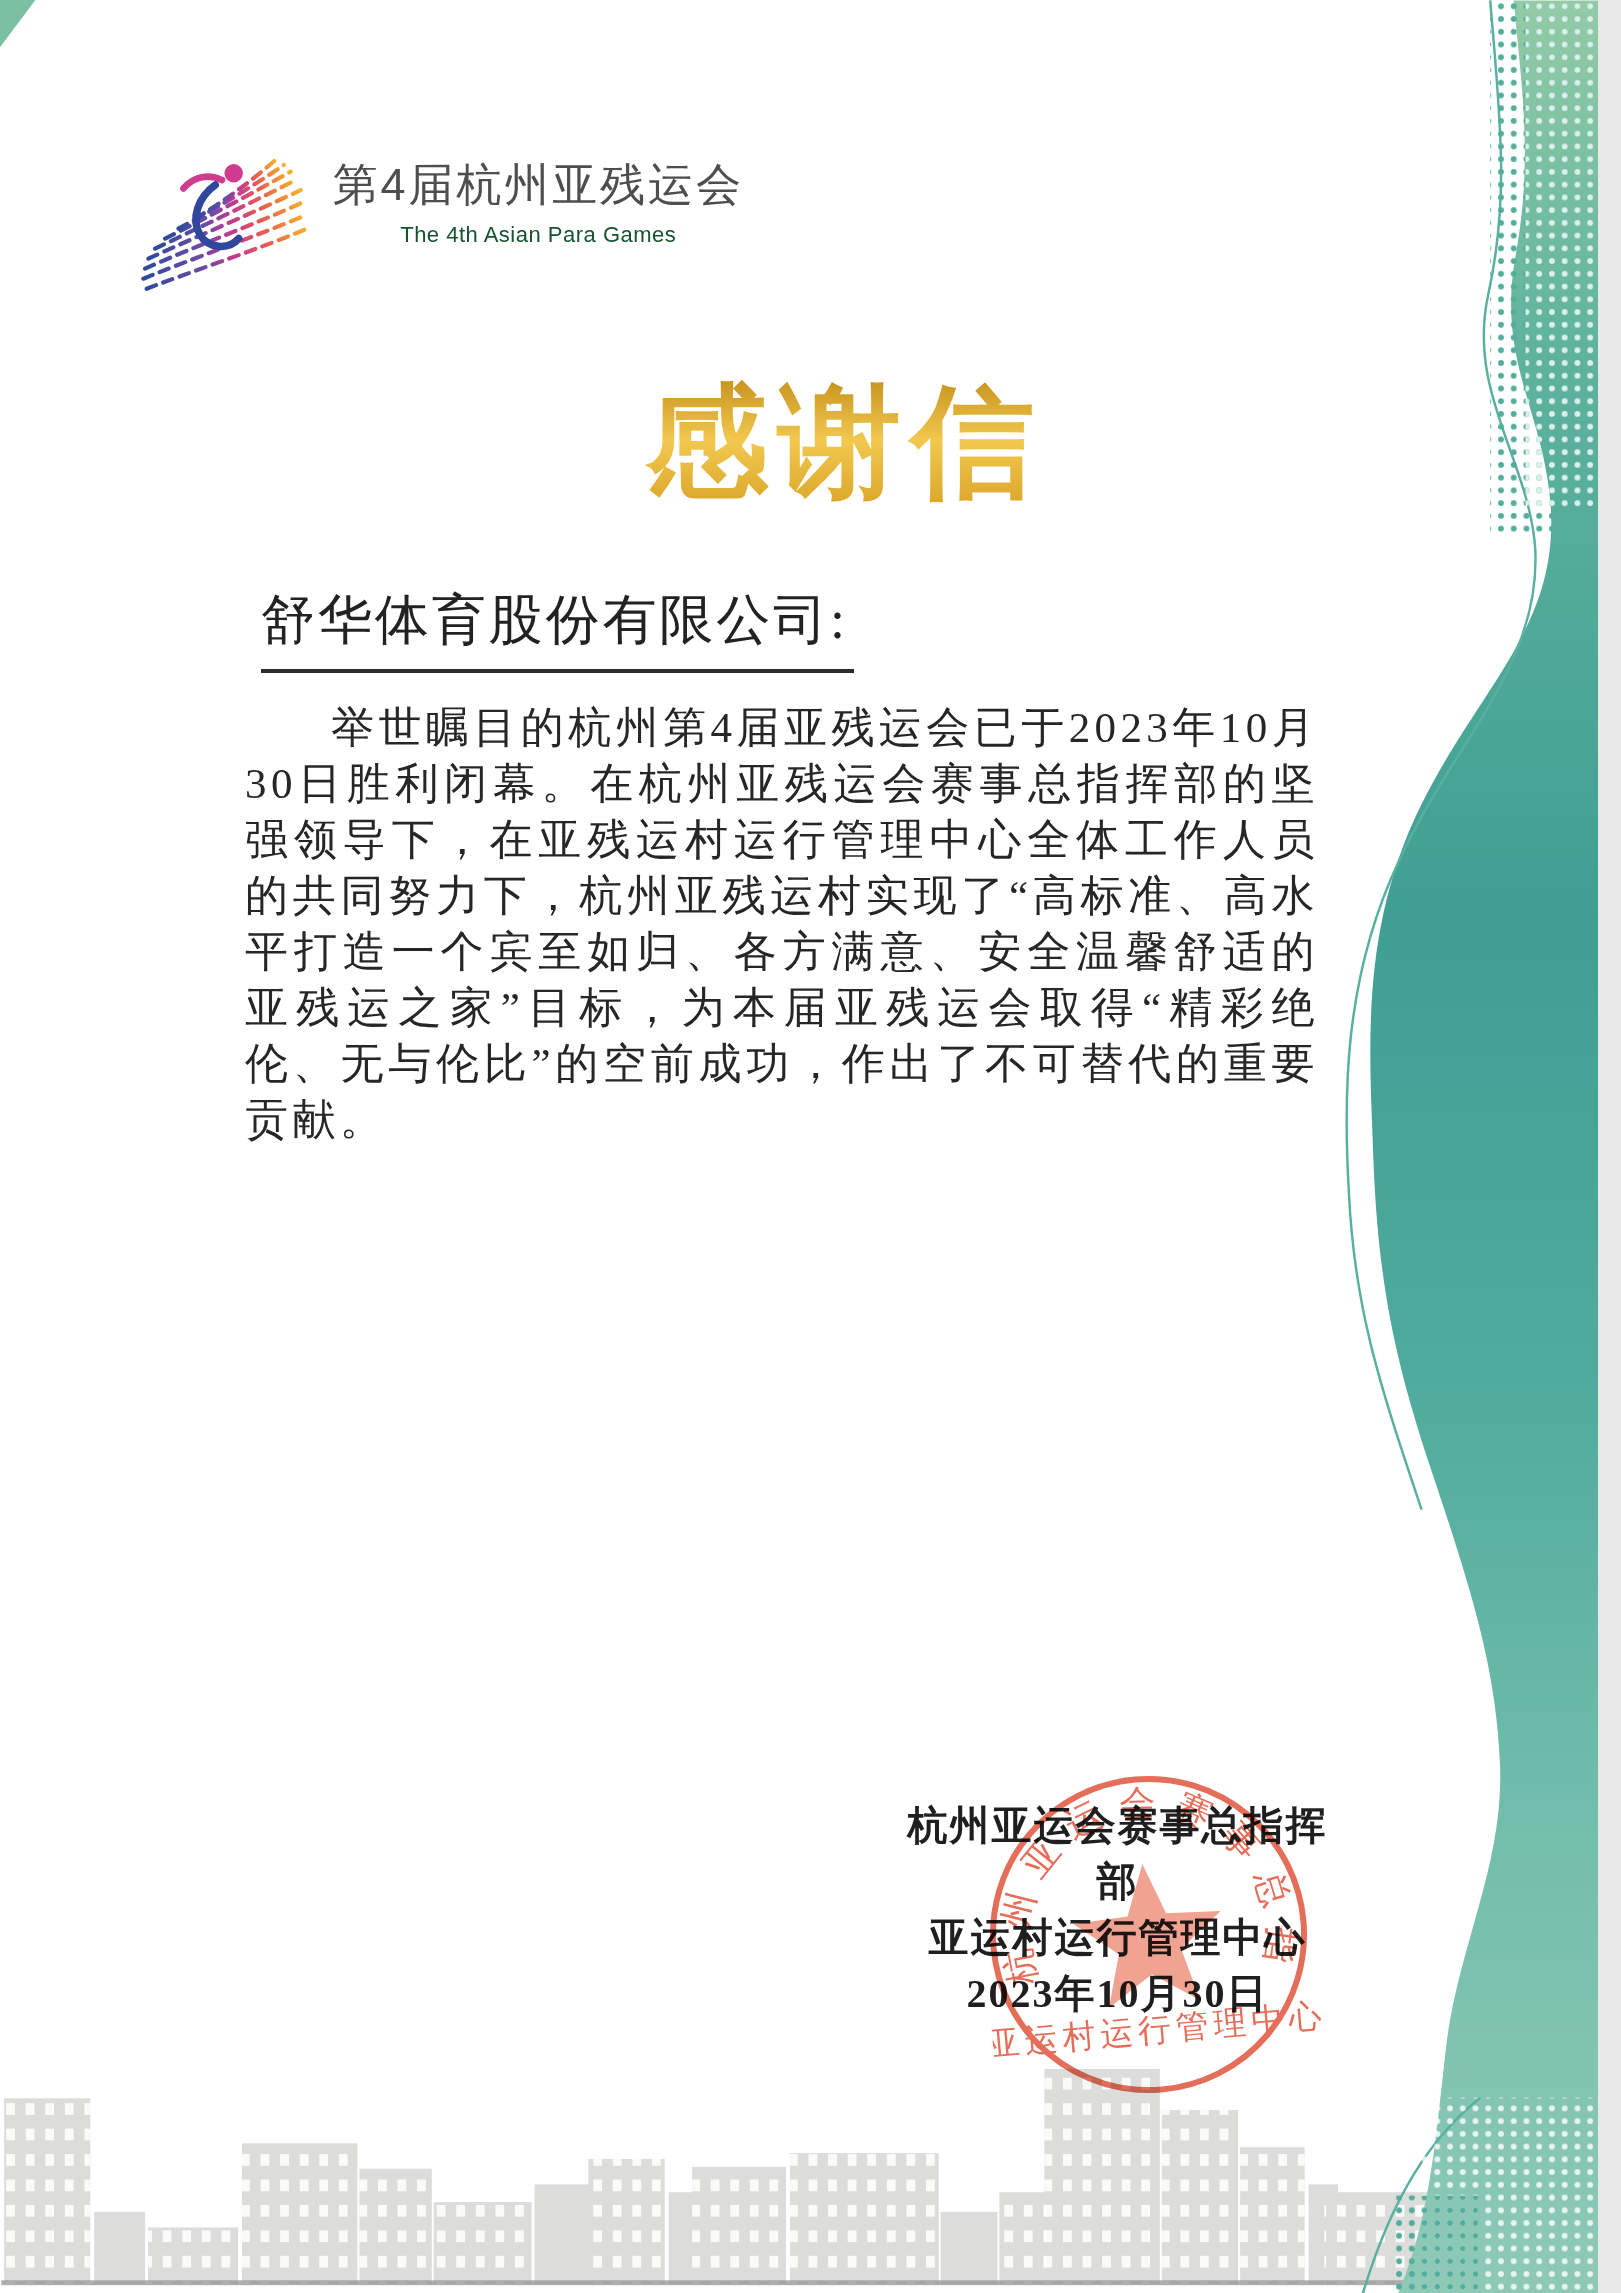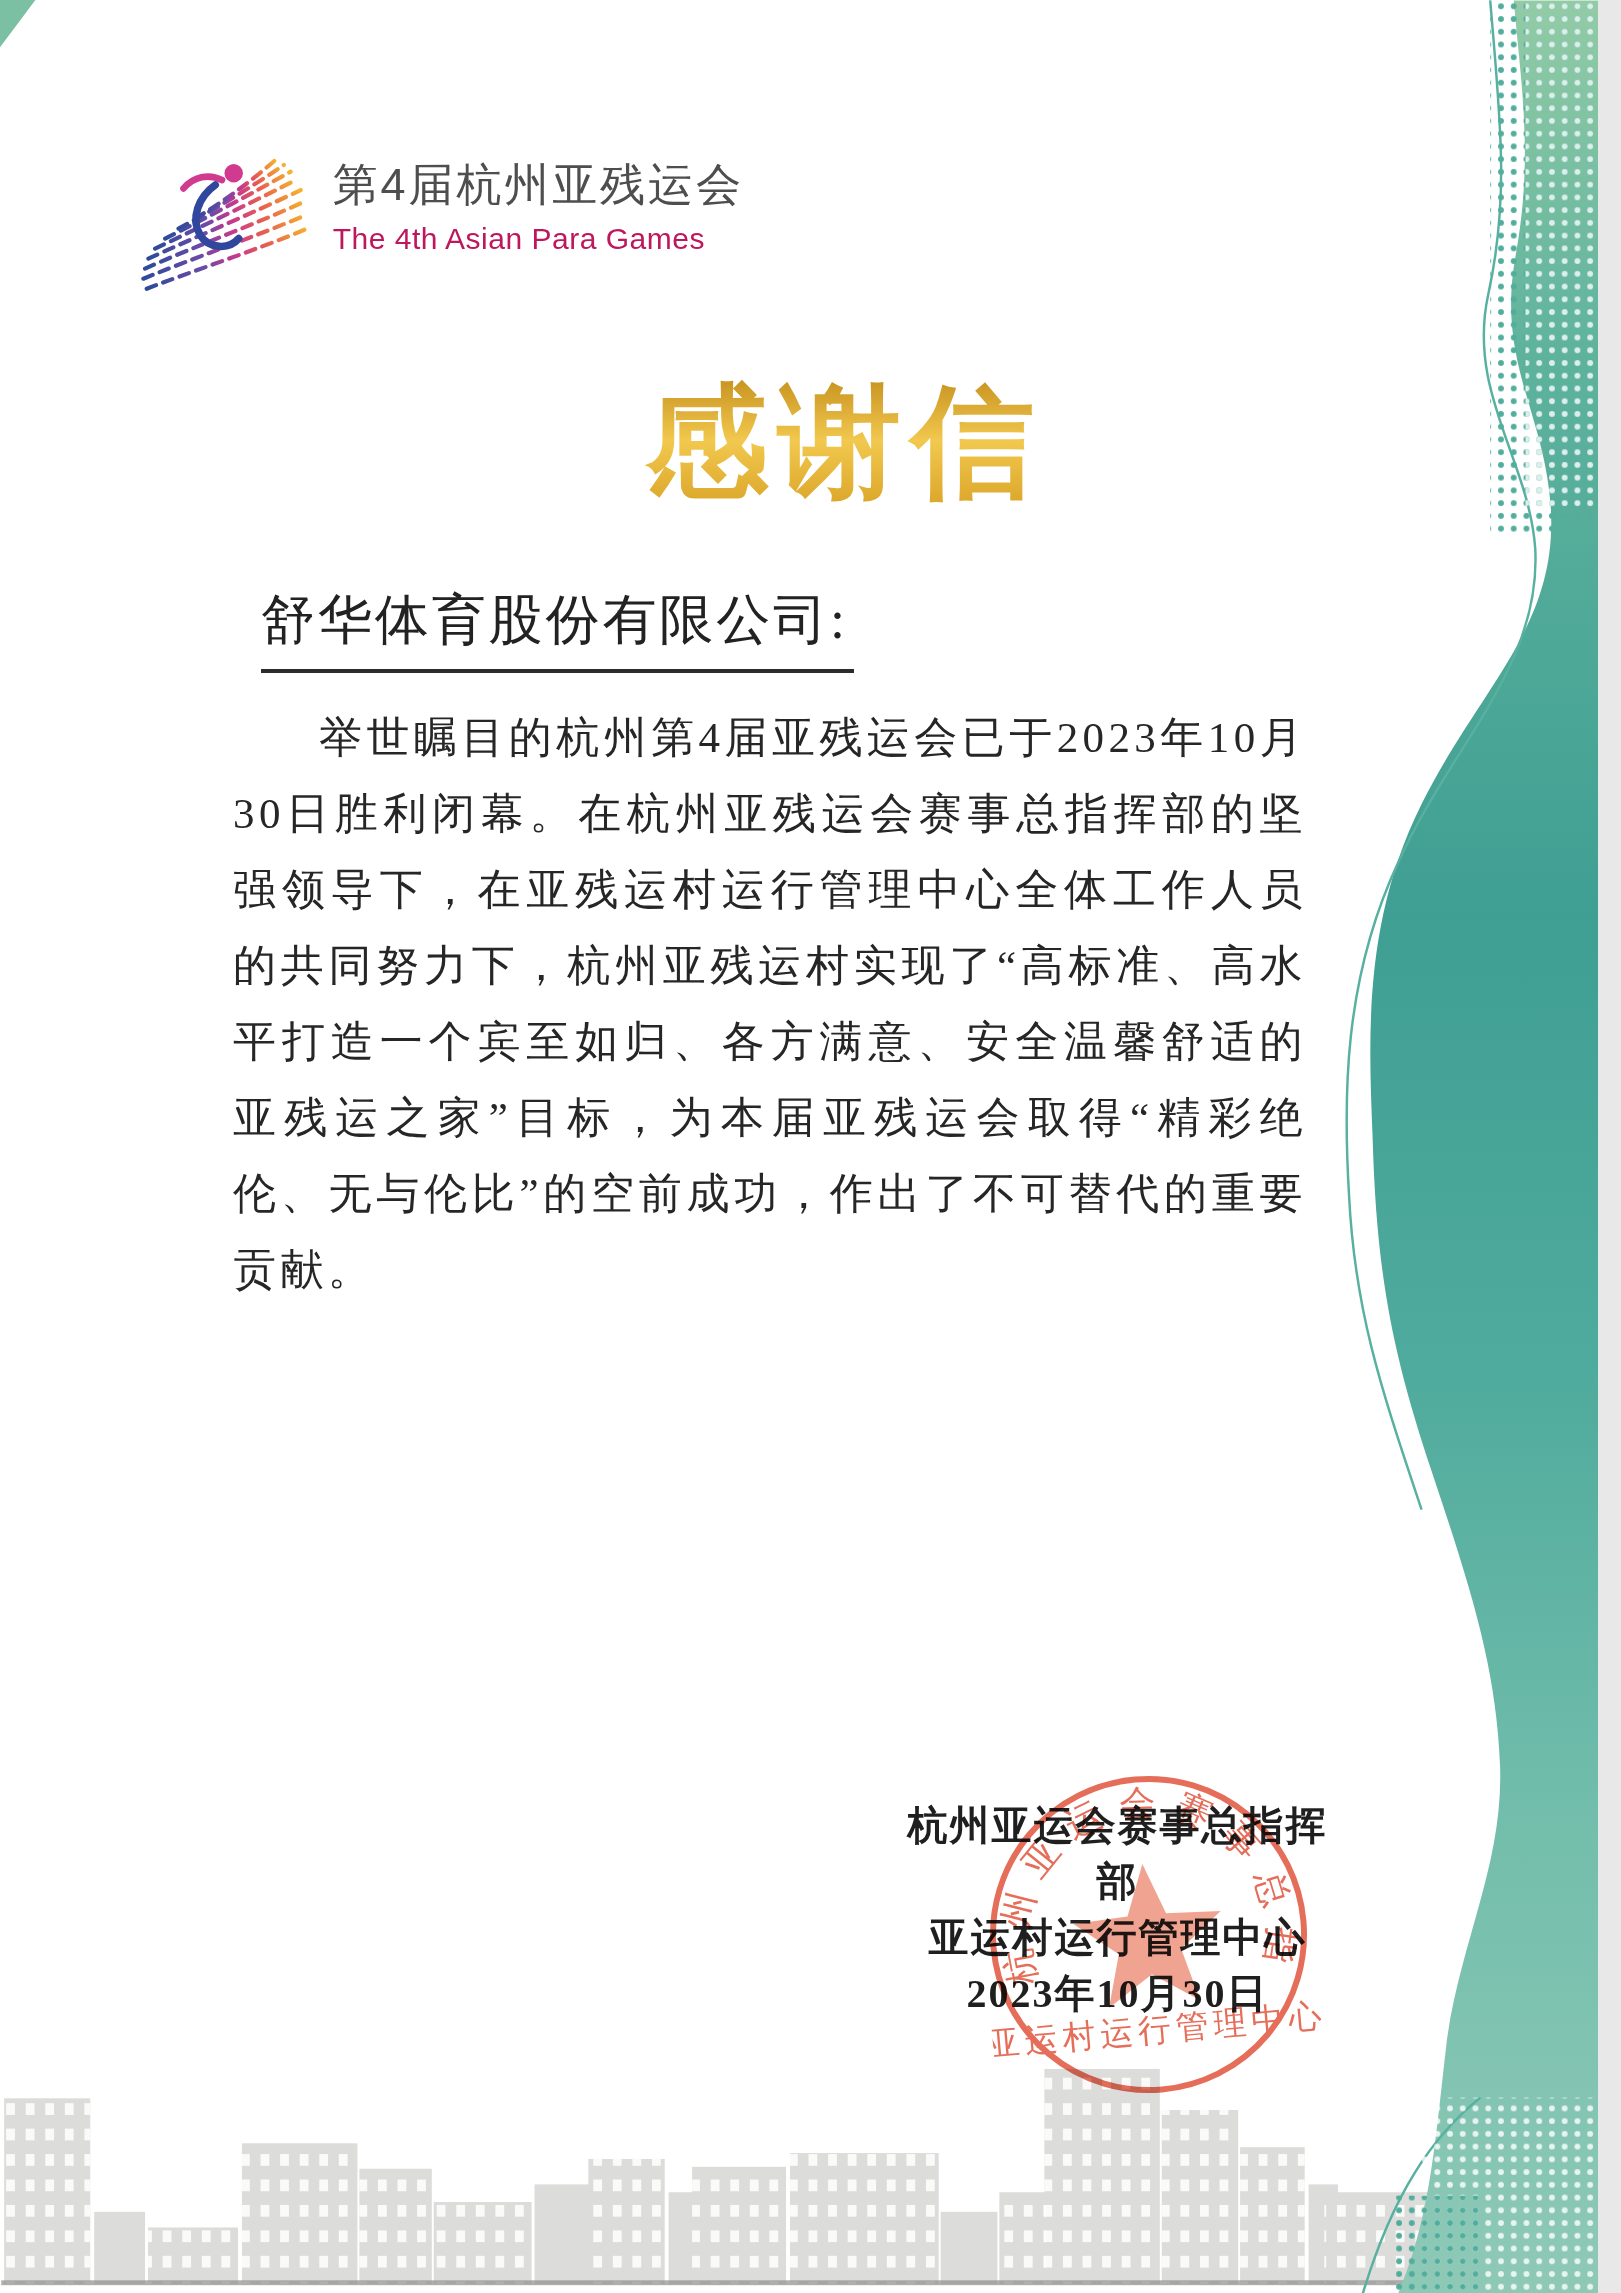--- a/index.html
+++ b/index.html
@@ -12,21 +12,21 @@
   }
   .deco{position:absolute;pointer-events:none;}
   .corner-tri{left:0;top:0;z-index:1;}
   .right-wave{right:0;top:0;z-index:1;}
   .skyline{left:0;bottom:0;z-index:0;}
 
   .logo-block{position:absolute;left:135px;top:139px;z-index:2;display:flex;align-items:flex-start;}
   .logo-emblem{width:184px;height:169px;}
   .logo-text{margin-left:13.7px;margin-top:15.7px;font-family:"Liberation Sans","DejaVu Sans",sans-serif;}
   .logo-zh{font-size:45px;color:#4e4e4e;letter-spacing:2.9px;font-weight:500;}
-  .logo-en{font-size:30px;color:#be185d;margin-top:7.8px;letter-spacing:0.5px;}
+  .logo-en{font-size:22px;color:#14532d;margin-top:7.8px;letter-spacing:0.5px;text-align:center;}
 
   .letter-title{
     position:absolute;left:0;top:361px;width:1607px;z-index:2;
     text-align:center;font-size:123px;font-weight:700;letter-spacing:9.8px;
     color:#DFA32A;
     padding-left:41px;
   }
   @supports ((-webkit-background-clip: text) or (background-clip: text)){
     .letter-title{
       background:linear-gradient(180deg,#c08a18 4%,#f2c84e 48%,#d59e22 96%);
@@ -34,22 +34,22 @@
     }
   }
 
   .recipient{
     position:absolute;left:261px;top:584px;z-index:2;
     font-size:54px;font-weight:400;color:#222;letter-spacing:2.9px;
     border-bottom:4.9px solid #2c2c2c;padding:0 5.9px 11.8px 0;
   }
 
   .body-text{
-    position:absolute;left:233px;top:700px;width:1074px;z-index:2;
-    font-size:43px;line-height:76px;letter-spacing:4.4px;color:#262626;
+    position:absolute;left:245px;top:700px;width:1074px;z-index:2;
+    font-size:43px;line-height:56px;letter-spacing:4.4px;color:#262626;
     text-align:justify;text-justify:inter-ideograph;font-weight:500;
   }
   .body-text p{margin:0;text-indent:2em;}
 
   .signature{
     position:absolute;left:900px;top:1798px;width:435px;z-index:2;
     text-align:center;font-size:40px;font-weight:700;color:#1f1f1f;
     line-height:56px;letter-spacing:2px;
   }
 

